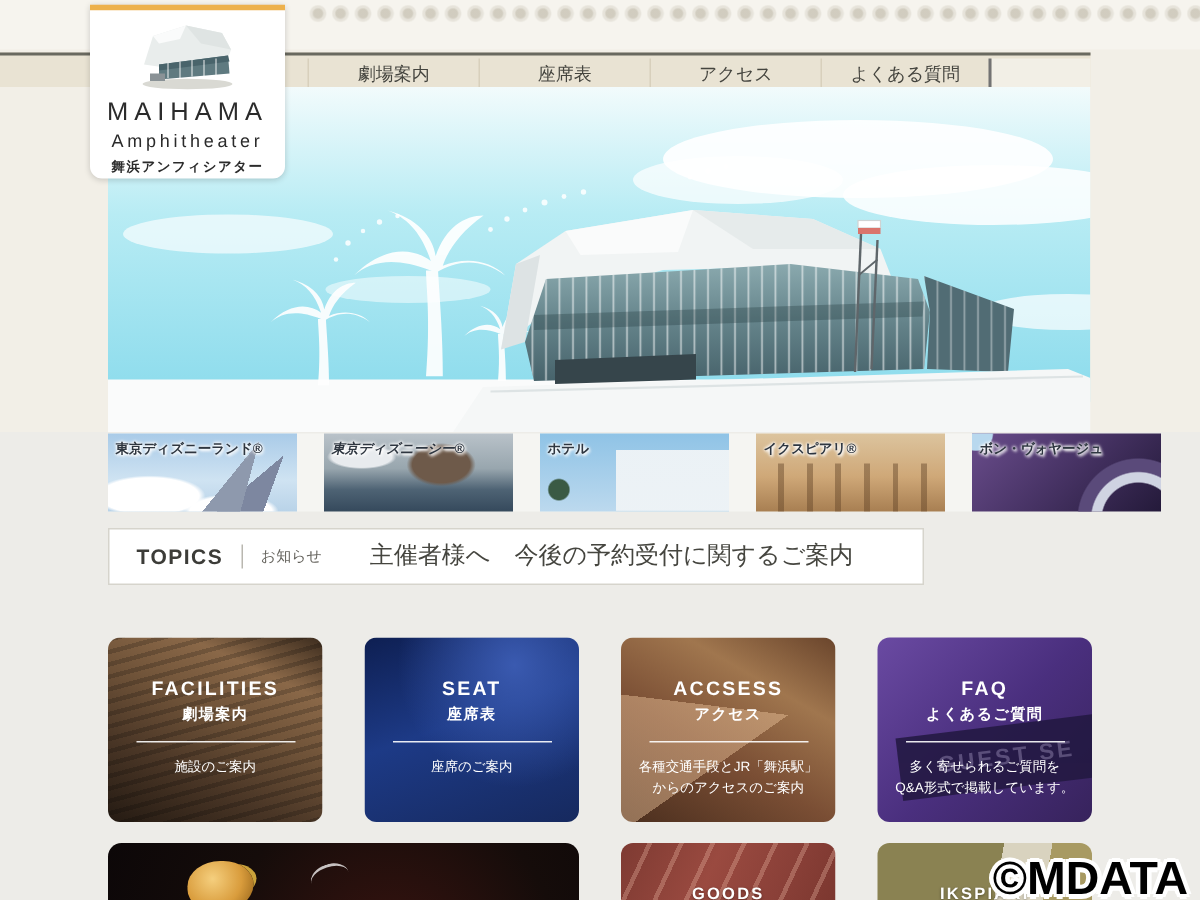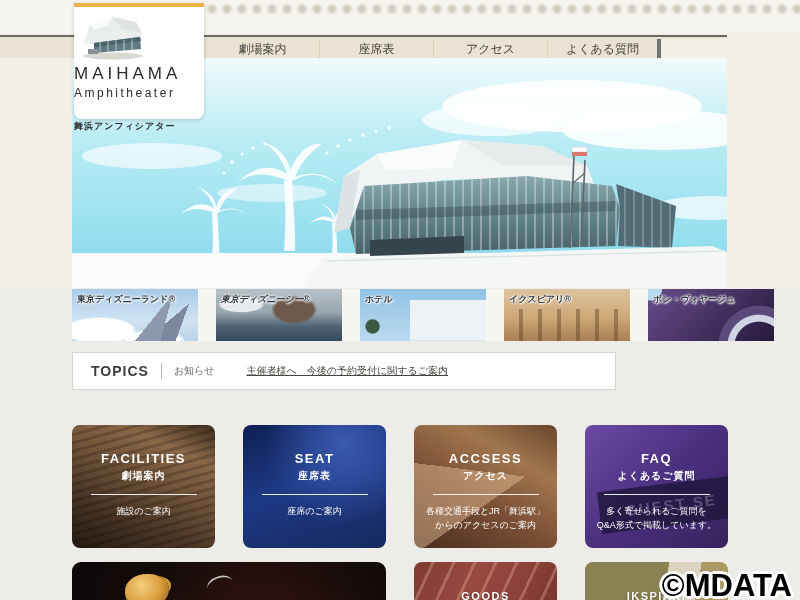--- a/index.html
+++ b/index.html
@@ -13,30 +13,30 @@
     background-image: radial-gradient(circle at 7px 7px, rgba(160,152,130,.30) 3px, rgba(160,152,130,0) 4px),
                       radial-gradient(circle at 7px 7px, rgba(160,152,130,.18) 5px, rgba(160,152,130,0) 6px);
     background-size:15px 13px; }
 
   
   .nav-bar { position:absolute; left:0; top:35px; width:727px; height:23px; background:#e9e3d3; border-top:2px solid #69695f; }
   .nav-cap { position:absolute; right:0; top:2px; width:66px; height:21px; background:#f2efe6; }
   .nav-items { position:absolute; left:205px; top:2px; height:21px; display:flex; }
   .nav-item { width:114px; height:21px; display:flex; align-items:center; justify-content:center;
     font-size:12px; color:#45453f; border-left:1px solid #d8d0bc; cursor:pointer; }
-  .nav-item:last-child { border-right:4px solid #737373;text-align:right; }
-
-  
-  .logo-box { position:absolute; left:74px; top:3px; width:130px; height:116px; background:#fff;
+  .nav-item:last-child { border-right:2px solid #737373;text-align:right; }
+
+  
+  .logo-box { position:absolute; left:60px; top:3px; width:130px; height:116px; background:#fff;
     border-top:4px solid #edb14c; border-radius:0 0 8px 8px; box-shadow:0 1px 4px rgba(0,0,0,.18);
-    z-index:6; cursor:pointer; }
+    z-index:6; text-align:center; cursor:pointer; }
   .logo-img { margin-top:4px; }
   .logo-title { font-size:17px; letter-spacing:4px; color:#2b2b2b; line-height:1.1; }
   .logo-sub { font-size:12px; letter-spacing:2.5px; color:#2b2b2b; margin-top:2px; }
-  .logo-jp { font-size:9px; font-weight:bold; letter-spacing:1px; color:#2b2b2b; margin-top:20px; }
+  .logo-jp { font-size:9px; font-weight:bold; letter-spacing:1px; color:#2b2b2b; margin-top:4px; }
 
   
   .hero { position:absolute; left:72px; top:58px; width:655px; height:230px; overflow:hidden; }
 
   
   .lower-bg { position:absolute; left:0; top:288px; width:800px; height:312px; background:#edece8; }
 
   
   .thumbs { position:absolute; left:72px; top:289px; width:702px; height:52px; display:grid;
     grid-template-columns:repeat(5,1fr); gap:18px; background:#f5f5f2; }
@@ -67,21 +67,21 @@
 
   
   .topics { position:absolute; left:72px; top:352px; width:544px; height:38px; background:#fff;
     border:1px solid #d6d4cc; display:flex; align-items:center; padding-left:18px; }
   .topics-heading { font-size:14px; font-weight:bold; letter-spacing:1px; color:#3c3c38; }
   .topics-sep { width:1px; height:16px; background:#b9b7b0; margin:0 12px; }
   .topics-tag { font-size:10px; color:#66645e; }
   .topics-news { margin-left:20px; line-height:1.25; }
   .topics-date-row { display:flex; align-items:center; font-size:12px; font-weight:bold; color:#3a3a36; }
   .topics-bullet { width:5px; height:5px; background:#3a3a36; margin-right:7px; }
-  .topics-link { display:block; margin-left:12px; font-size:10px; color:#45453f; text-decoration:underline; cursor:pointer; }
+  .topics-link { display:block; margin-left:12px; font-size:16px; color:#45453f; cursor:pointer; }
 
   
   .cards { position:absolute; left:72px; top:425px; width:656px; display:flex; gap:28px; }
   .card { position:relative; width:143px; height:123px; border-radius:8px; overflow:hidden; cursor:pointer;
     color:#fff; text-align:center; }
   .card-inner { position:relative; z-index:2; padding-top:26px; display:flex; flex-direction:column; align-items:center; }
   .card-title { font-size:13px; font-weight:bold; letter-spacing:1.5px; }
   .card-sub { font-size:10px; font-weight:bold; letter-spacing:1px; margin-top:3px; }
   .card-line { width:106px; height:1px; background:rgba(255,255,255,.9); margin:11px 0 10px; }
   .card-desc { font-size:9px; line-height:1.5; white-space:pre-line; }

